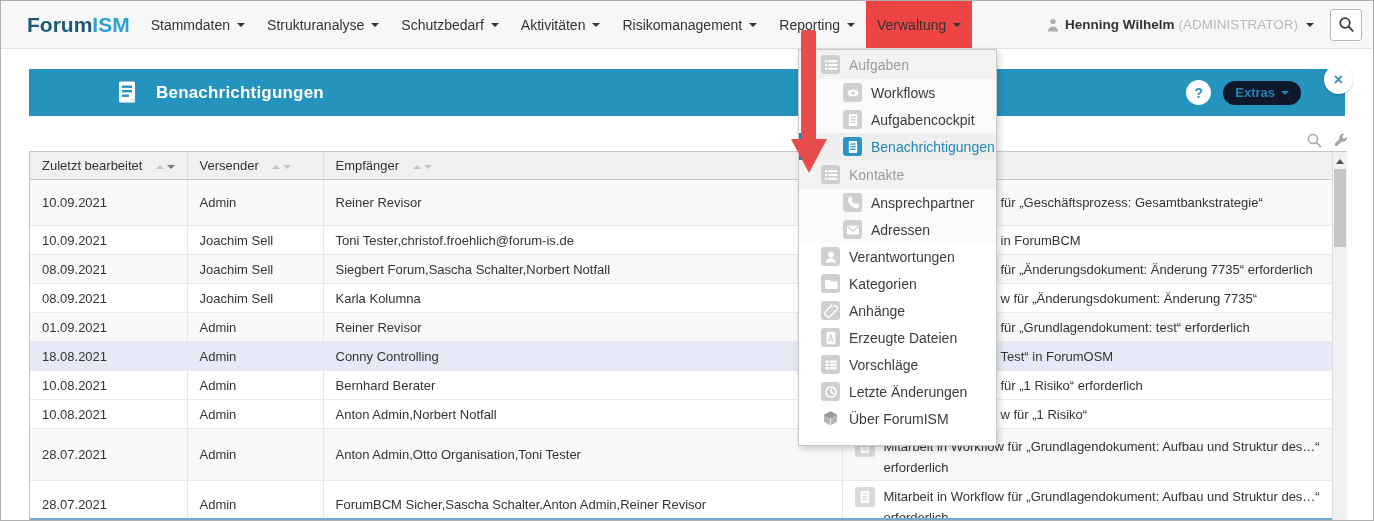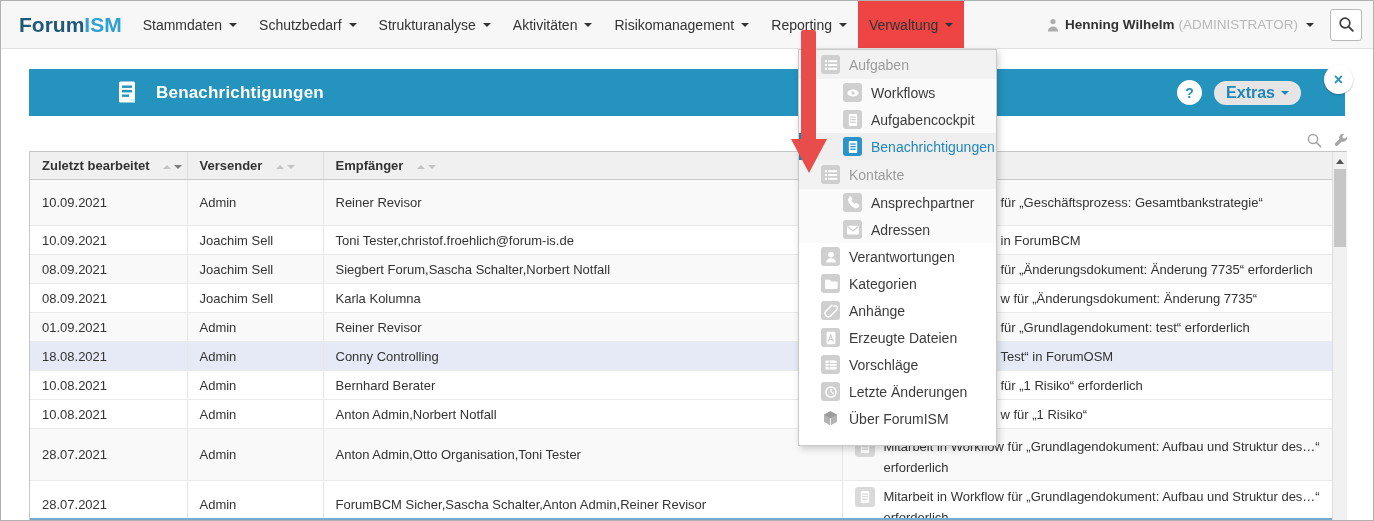--- a/index.html
+++ b/index.html
@@ -2,21 +2,21 @@
 <html><head>
 <meta charset="utf-8">
 <style>
   html,body{margin:0;padding:0;background:#fff;}
   .screen{position:relative;width:1374px;height:521px;overflow:hidden;background:#fff;
           font-family:"Liberation Sans",sans-serif;border:1px solid #b0b0b0;box-sizing:border-box;}
 
   
   .navbar{position:absolute;left:0;top:0;right:0;height:47px;background:#f7f7f7;
           border-bottom:1px solid #e2e2e2;display:flex;align-items:stretch;z-index:10;}
-  .logo{display:flex;align-items:center;margin-left:18px;margin-right:10px;font-size:21px;font-weight:bold;cursor:pointer;}
+  .logo{display:flex;align-items:center;margin-left:26px;margin-right:10px;font-size:21px;font-weight:bold;cursor:pointer;}
   .logo .lp{color:#1e5a78;}
   .logo .ls{color:#2fa0d3;}
   .nav-item{display:flex;align-items:center;padding:0 11px;font-size:14px;color:#333;cursor:pointer;white-space:nowrap;}
   .nav-item.active{background:#ef4444;}
   .caret{width:0;height:0;border-left:4px solid transparent;border-right:4px solid transparent;
          border-top:4.5px solid #333;margin-left:7px;display:inline-block;}
   .nav-right{position:absolute;right:0;top:0;height:47px;display:flex;align-items:center;}
   .user-block{display:flex;align-items:center;font-size:13.5px;color:#333;margin-right:16px;cursor:pointer;}
   .user-block svg{margin-right:6px;}
   .user-name{font-weight:bold;}
@@ -25,37 +25,37 @@
   .search-btn{width:30px;height:30px;border:1px solid #b9b9b9;border-radius:3px;background:#fff;
               display:flex;align-items:center;justify-content:center;margin-right:11px;cursor:pointer;}
 
   
   .panel-bar{position:absolute;left:28px;right:28px;top:68px;height:47px;background:#2493be;
              display:flex;align-items:center;color:#fff;z-index:5;}
   .panel-doc-icon{margin-left:88px;display:flex;}
   .panel-title{font-size:17px;font-weight:bold;margin-left:18px;letter-spacing:.2px;}
   .help-btn{width:25px;height:25px;border-radius:50%;background:#fff;color:#2493be;font-weight:bold;
             font-size:14px;display:flex;align-items:center;justify-content:center;margin-left:auto;cursor:pointer;}
-  .extras-btn{height:24px;border-radius:12px;background:#e5e5e5;color:#2186b9;font-weight:bold;font-size:16px;
+  .extras-btn{height:24px;border-radius:12px;background:#0f172a;color:#2186b9;font-weight:bold;font-size:13px;
               display:flex;align-items:center;padding:0 12px;margin-left:12px;margin-right:44px;cursor:pointer;}
   .extras-btn .caret{border-top-color:#2186b9;margin-left:6px;}
   .close-btn{position:absolute;right:-8px;top:-4px;width:29px;height:29px;border-radius:50%;background:#fff;
              color:#2493be;font-size:16px;font-weight:bold;display:flex;align-items:center;justify-content:center;
              box-shadow:0 1px 2px rgba(0,0,0,.25);cursor:pointer;}
 
   
   .toolbar-icons{position:absolute;top:131px;right:24px;display:flex;gap:9px;z-index:5;}
   .toolbar-icons span{cursor:pointer;display:flex;}
 
   
   .table-outer{position:absolute;left:28px;top:150px;width:1318px;bottom:0;border:1px solid #c6c6c6;
                border-bottom:none;display:flex;background:#fff;box-sizing:border-box;}
   .data-table{width:1302px;border-collapse:collapse;table-layout:fixed;font-size:13px;color:#333;}
   .data-table th{height:27px;background:#f0f0f0;border-bottom:1px solid #c9c9c9;border-right:1px solid #dcdcdc;
-                 font-size:13px;text-align:left;padding:0 0 0 12px;font-weight:bold;color:#333;cursor:pointer;}
+                 font-size:13px;text-align:left;padding:0 0 0 12px;font-weight:normal;color:#333;cursor:pointer;}
   .data-table th:last-child{border-right:none;}
   .data-table td{border-bottom:1px solid #eaeaea;border-right:1px solid #e6e6e6;padding:0 8px 0 12px;
                  vertical-align:middle;overflow:hidden;white-space:nowrap;}
   .data-table td:last-child{border-right:none;}
   tr.r-tall td{height:45px;}
   tr.r td{height:28px;}
   tr.r-x2 td{height:51px;}
   tr.r-last td{height:42px;}
   tr.stripe{background:#f9f9f9;}
   tr.selected{background:#e5eaf6;}
@@ -104,25 +104,25 @@
   <header class="navbar">
     <div class="logo">
       <span class="lp">Forum</span>
         <span class="ls">ISM</span>
     </div>
     <div class="nav-item">
       <span>Stammdaten</span>
       <span class="caret"></span>
     </div>
     <div class="nav-item">
+      <span>Strukturanalyse</span>
+      <span class="caret"></span>
+    </div>
+    <div class="nav-item">
       <span>Schutzbedarf</span>
-      <span class="caret"></span>
-    </div>
-    <div class="nav-item">
-      <span>Strukturanalyse</span>
       <span class="caret"></span>
     </div>
     <div class="nav-item">
       <span>Aktivitäten</span>
       <span class="caret"></span>
     </div>
     <div class="nav-item">
       <span>Risikomanagement</span>
       <span class="caret"></span>
     </div>

